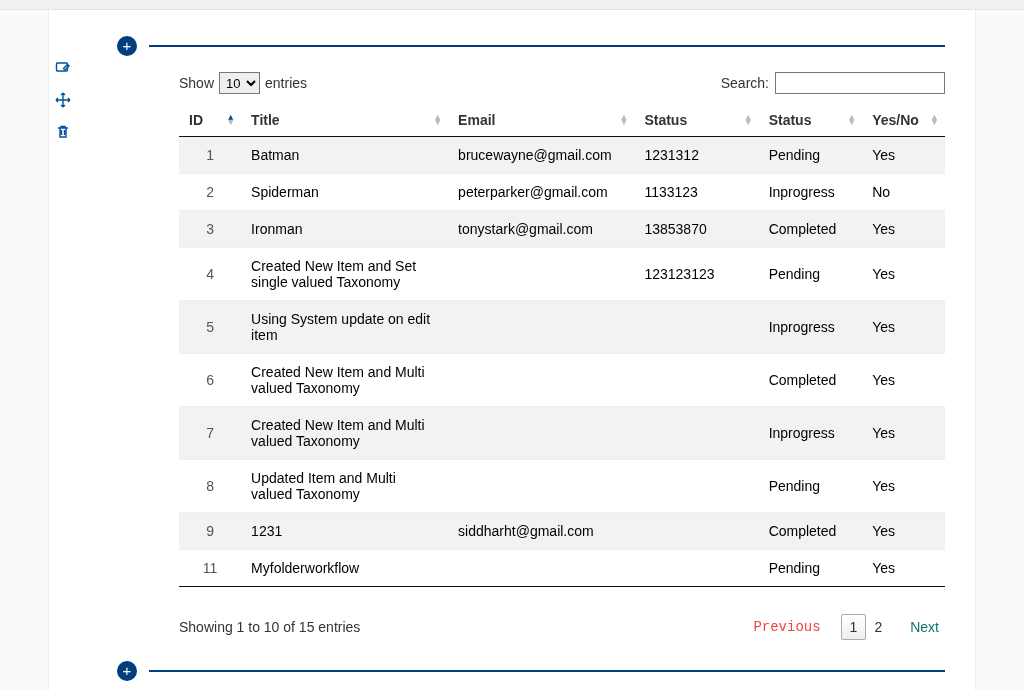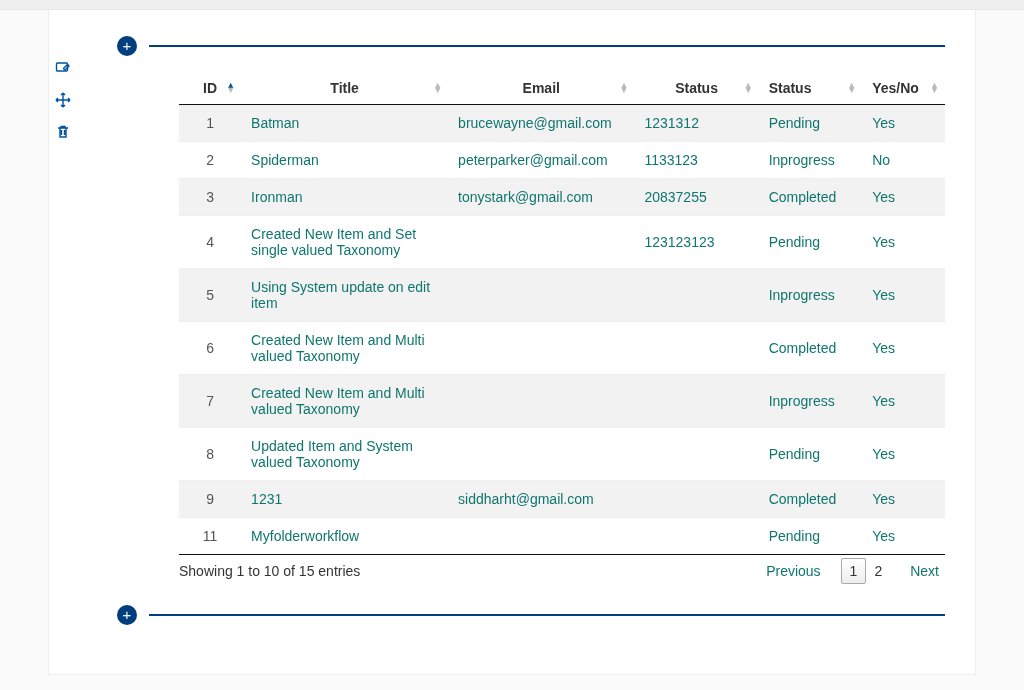--- a/index.html
+++ b/index.html
@@ -32,34 +32,34 @@
   .table-wrap{margin-left:100px;margin-right:0;}
 
   .dt-header{display:flex;align-items:center;justify-content:space-between;font-size:14px;color:var(--ink);margin-bottom:10px;}
   .dt-length label{display:flex;align-items:center;gap:5px;}
   .dt-length select{border:1px solid #767676;font-size:13px;height:22px;padding:0 2px;}
   .dt-filter label{display:flex;align-items:center;gap:6px;}
   .dt-filter input{width:170px;height:22px;border:1px solid #767676;font-size:13px;padding:0 4px;background:#fff;}
 
   table.dataTable{width:100%;border-collapse:collapse;font-size:14px;}
   table.dataTable thead th{font-weight:700;text-align:left;padding:8px 10px;border-bottom:1.5px solid var(--border);position:relative;white-space:nowrap;}
-  table.dataTable thead th.center{text-align:center;}
+  table.dataTable thead th.center{text-align:left;}
   table.dataTable thead th.right{text-align:left;}
   .sort-icons{position:absolute;right:6px;top:50%;transform:translateY(-50%);display:flex;flex-direction:column;line-height:5px;font-size:9px;color:#bbb;}
   .sort-icons.active-asc .up{color:var(--accent);}
 
   table.dataTable tbody tr:nth-child(odd){background:var(--row-alt);}
-  table.dataTable tbody td{padding:10px 10px;color:#0f766e;vertical-align:middle;border-top:1px solid #eee;}
+  table.dataTable tbody td{padding:10px 10px;color:#000000;vertical-align:middle;border-top:1px solid #eee;}
   table.dataTable tbody td.idcell{color:#555;text-align:center;width:48px;}
   table.dataTable tbody tr:last-child td{border-bottom:1.5px solid var(--border);}
 
-  .dt-footer{display:flex;align-items:center;justify-content:space-between;margin-top:4px;font-size:14px;color:var(--ink);}
+  .dt-footer{display:flex;align-items:center;justify-content:space-between;margin-top:28px;font-size:14px;color:var(--ink);}
   .paginate{display:flex;align-items:center;gap:14px;}
   .paginate .pg-btn{color:#0f766e;cursor:pointer;padding:4px 6px;}
-  .paginate .pg-btn.disabled{color:#0f766e;cursor:default;}
+  .paginate .pg-btn.disabled{color:#ef4444;cursor:default;font-family:Liberation Mono, monospace;}
   .paginate .pg-num{min-width:26px;text-align:center;padding:4px 8px;cursor:pointer;}
   .paginate .pg-num.current{border:1px solid #aaa;background:linear-gradient(#fff,#eee);border-radius:2px;}
 
   .col-id{width:60px;}
   .col-title{width:200px;}
   .col-email{width:180px;margin-top:20px;}
   .col-phone{width:120px;}
   .col-status{width:100px;}
   .col-yn{width:80px;margin-top:48px;}
 </style>
@@ -89,20 +89,37 @@
     </span>
   </div>
 
   <div class="section-rule">
     <span class="plus-btn"></span>
     <span class="rule-line"></span>
   </div>
 
   <div class="table-wrap">
 
+    <div class="dt-header">
+      <div class="dt-length">
+        <label>
+          <span>Show</span>
+          <select>
+            <option>10</option>
+          </select>
+          <span>entries</span>
+        </label>
+      </div>
+      <div class="dt-filter">
+        <label>
+          <span>Search:</span>
+          <input type="text" value="" style="">
+        </label>
+      </div>
+    </div>
 
     <table class="dataTable">
       <thead>
         <tr>
           <th class="center col-id">
             <span>ID</span>
             <span class="sort-icons active-asc">
                 <span class="up">▲</span>
                 <span class="down">▼</span>
               </span>
@@ -158,21 +175,21 @@
             <td>Spiderman</td>
             <td>peterparker@gmail.com</td>
             <td>1133123</td>
             <td>Inprogress</td>
             <td>No</td>
           </tr>
           <tr>
             <td class="idcell">3</td>
             <td>Ironman</td>
             <td>tonystark@gmail.com</td>
-            <td>20837255</td>
+            <td>13853870</td>
             <td>Completed</td>
             <td>Yes</td>
           </tr>
           <tr>
             <td class="idcell">4</td>
             <td>Created New Item and Set single valued Taxonomy</td>
             <td></td>
             <td>123123123</td>
             <td>Pending</td>
             <td>Yes</td>
@@ -196,21 +213,21 @@
           <tr>
             <td class="idcell">7</td>
             <td>Created New Item and Multi valued Taxonomy</td>
             <td></td>
             <td></td>
             <td>Inprogress</td>
             <td>Yes</td>
           </tr>
           <tr>
             <td class="idcell">8</td>
-            <td>Updated Item and System valued Taxonomy</td>
+            <td>Updated Item and Multi valued Taxonomy</td>
             <td></td>
             <td></td>
             <td>Pending</td>
             <td>Yes</td>
           </tr>
           <tr>
             <td class="idcell">9</td>
             <td>1231</td>
             <td>siddharht@gmail.com</td>
             <td></td>

